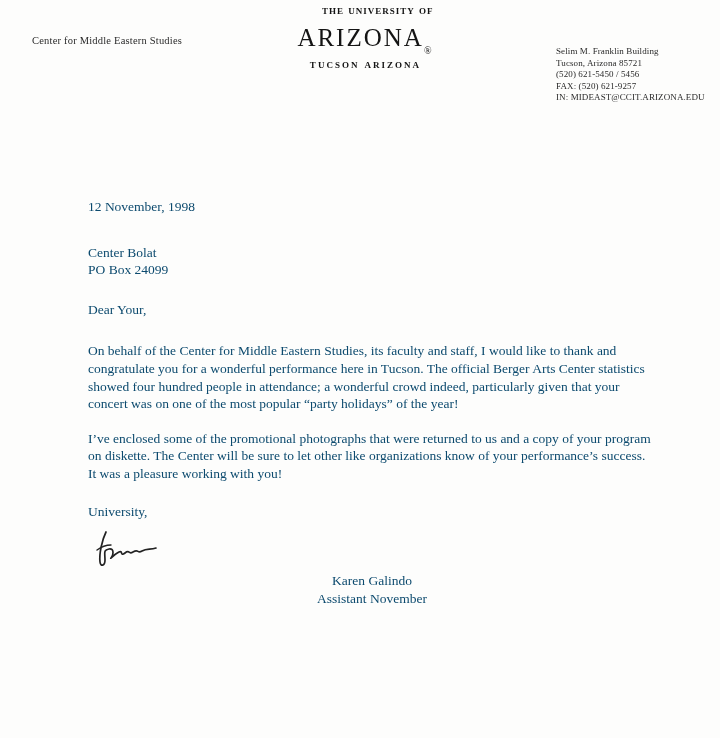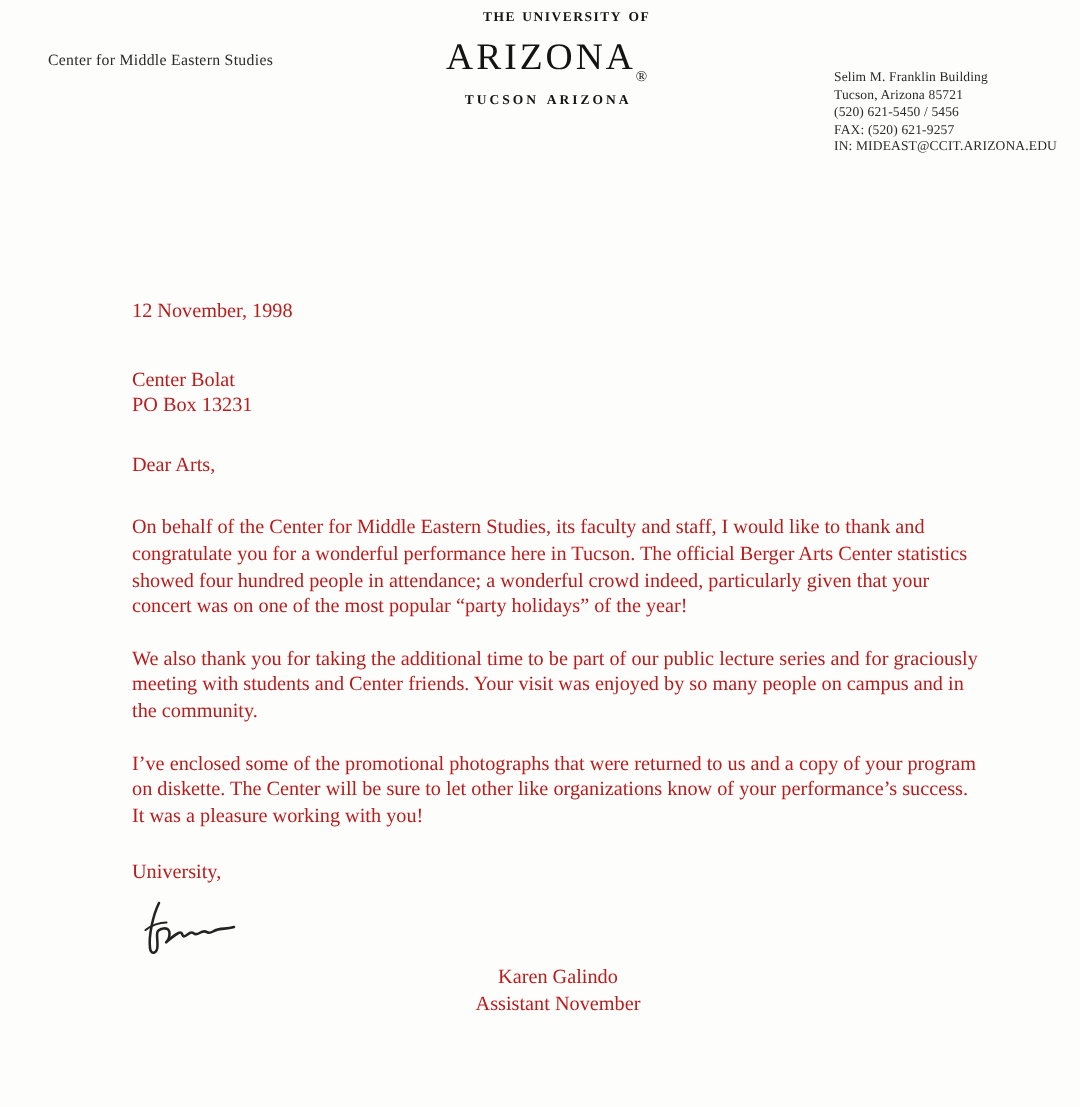--- a/index.html
+++ b/index.html
@@ -78,21 +78,21 @@
   }
 
   
   .letter-body {
     position: absolute;
     left: 88px;
     top: 198px;
     width: 568px;
     font-size: 13.5px;
     line-height: 17.6px;
-    color: #b91c1c;
+    color: #0c4a6e;
   }
   .date-line { margin: 0 0 28px 0; }
   .recipient-block { margin: 0 0 22px 0; }
   .salutation { margin: 0 0 24px 0; }
   .paragraph { margin: 0 0 17px 0; text-align: left; }
   .closing { margin: 20px 0 8px 0; }
   .signature-scribble { display: block; margin: 0 0 2px 4px; }
   .sig-name, .sig-title { line-height: 17.6px; text-align: center; }
 </style>
 </head>
@@ -117,28 +117,27 @@
       <div>IN: MIDEAST@CCIT.ARIZONA.EDU</div>
     </div>
   </div>
 
   <div class="letter-body">
 
     <div class="date-line">12 November, 1998</div>
 
     <div class="recipient-block">
       <div>Center Bolat</div>
-      <div>PO Box 13231</div>
+      <div>PO Box 24099</div>
     </div>
 
-    <div class="salutation">Dear Arts,</div>
+    <div class="salutation">Dear Your,</div>
 
     <p class="paragraph">On behalf of the Center for Middle Eastern Studies, its faculty and staff, I would like to thank and congratulate you for a wonderful performance here in Tucson.  The official Berger Arts Center statistics showed four hundred people in attendance;  a wonderful crowd indeed, particularly given that your concert was on one of the most popular “party holidays” of the year!</p>
 
-    <p class="paragraph">We also thank you for taking the additional time to be part of our public lecture series and for graciously meeting with students and Center friends.  Your visit was enjoyed by so many people on campus and in the community.</p>
 
     <p class="paragraph">I’ve enclosed some of the promotional photographs that were returned to us and a copy of your program on diskette.   The Center will be sure to let other like organizations know of your performance’s success.  It was a pleasure working with you!</p>
 
     <div class="closing">University,</div>
 
     <svg class="signature-scribble" width="90" height="42" viewBox="0 0 90 42" fill="none" xmlns="http://www.w3.org/2000/svg">
       <path d="M14 4 C 10 12, 7 26, 8 34 C 8.5 39, 13 38, 13 32 C 13 25, 11 22, 17 21 C 23 20, 21 28, 19 30 C 17.5 31.5, 23 26, 27 24 C 31 22, 28 29, 33 25 C 38 21, 36 27, 41 24 C 47 20.5, 45 26, 50 23 C 55 20, 58 22, 64 20" stroke="#232323" stroke-width="1.7" stroke-linecap="round"></path>
       <path d="M5 22 C 9 19, 14 17, 19 17" stroke="#232323" stroke-width="1.4" stroke-linecap="round"></path>
     </svg>
 

